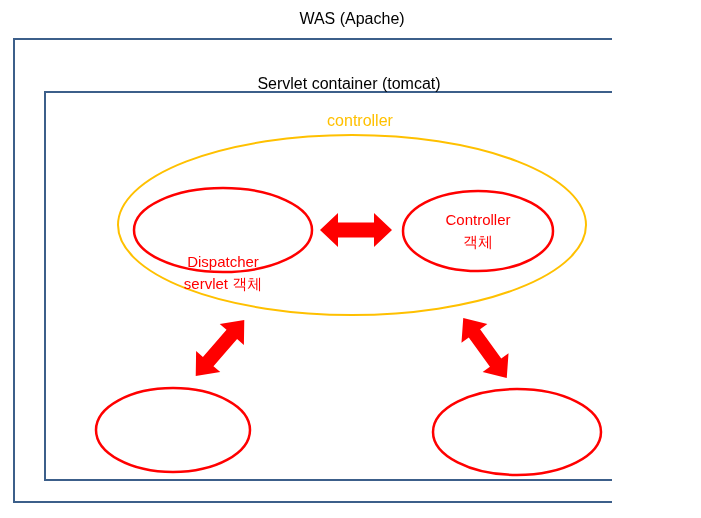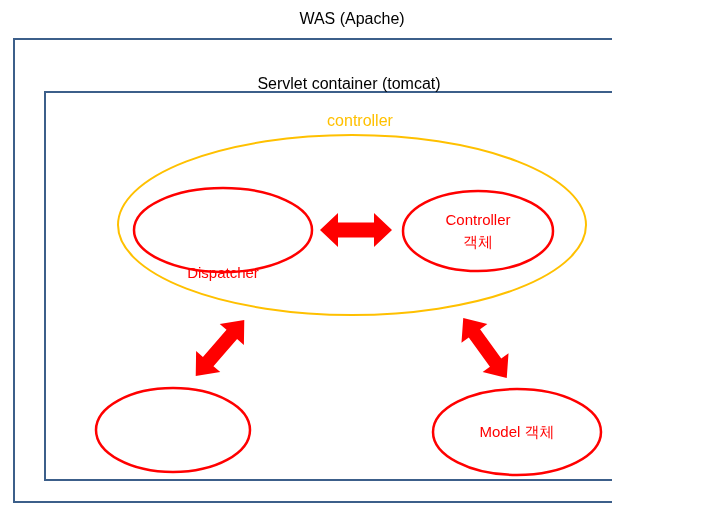--- a/index.html
+++ b/index.html
@@ -84,23 +84,23 @@
   </svg>
 
   <div class="center-text title-text" style="left:352px; top:19px;">WAS (Apache)</div>
 
   <div class="center-text title-text" style="left:349px; top:84px;">Servlet container (tomcat)</div>
 
   <div class="center-text controller-label" style="left:360px; top:121px;">controller</div>
 
   <div class="center-text node-label" style="left:223px; top:230px;margin-top:43px;">
     <div>Dispatcher</div>
+    <div>servlet 객체</div>
   </div>
 
   <div class="center-text node-label" style="left:478px; top:231px;">
     <div>Controller</div>
     <div>객체</div>
   </div>
 
 
-  <div class="center-text node-label" style="left:517px; top:432px;">Model 객체</div>
 
 </div>
 
 </body></html>

